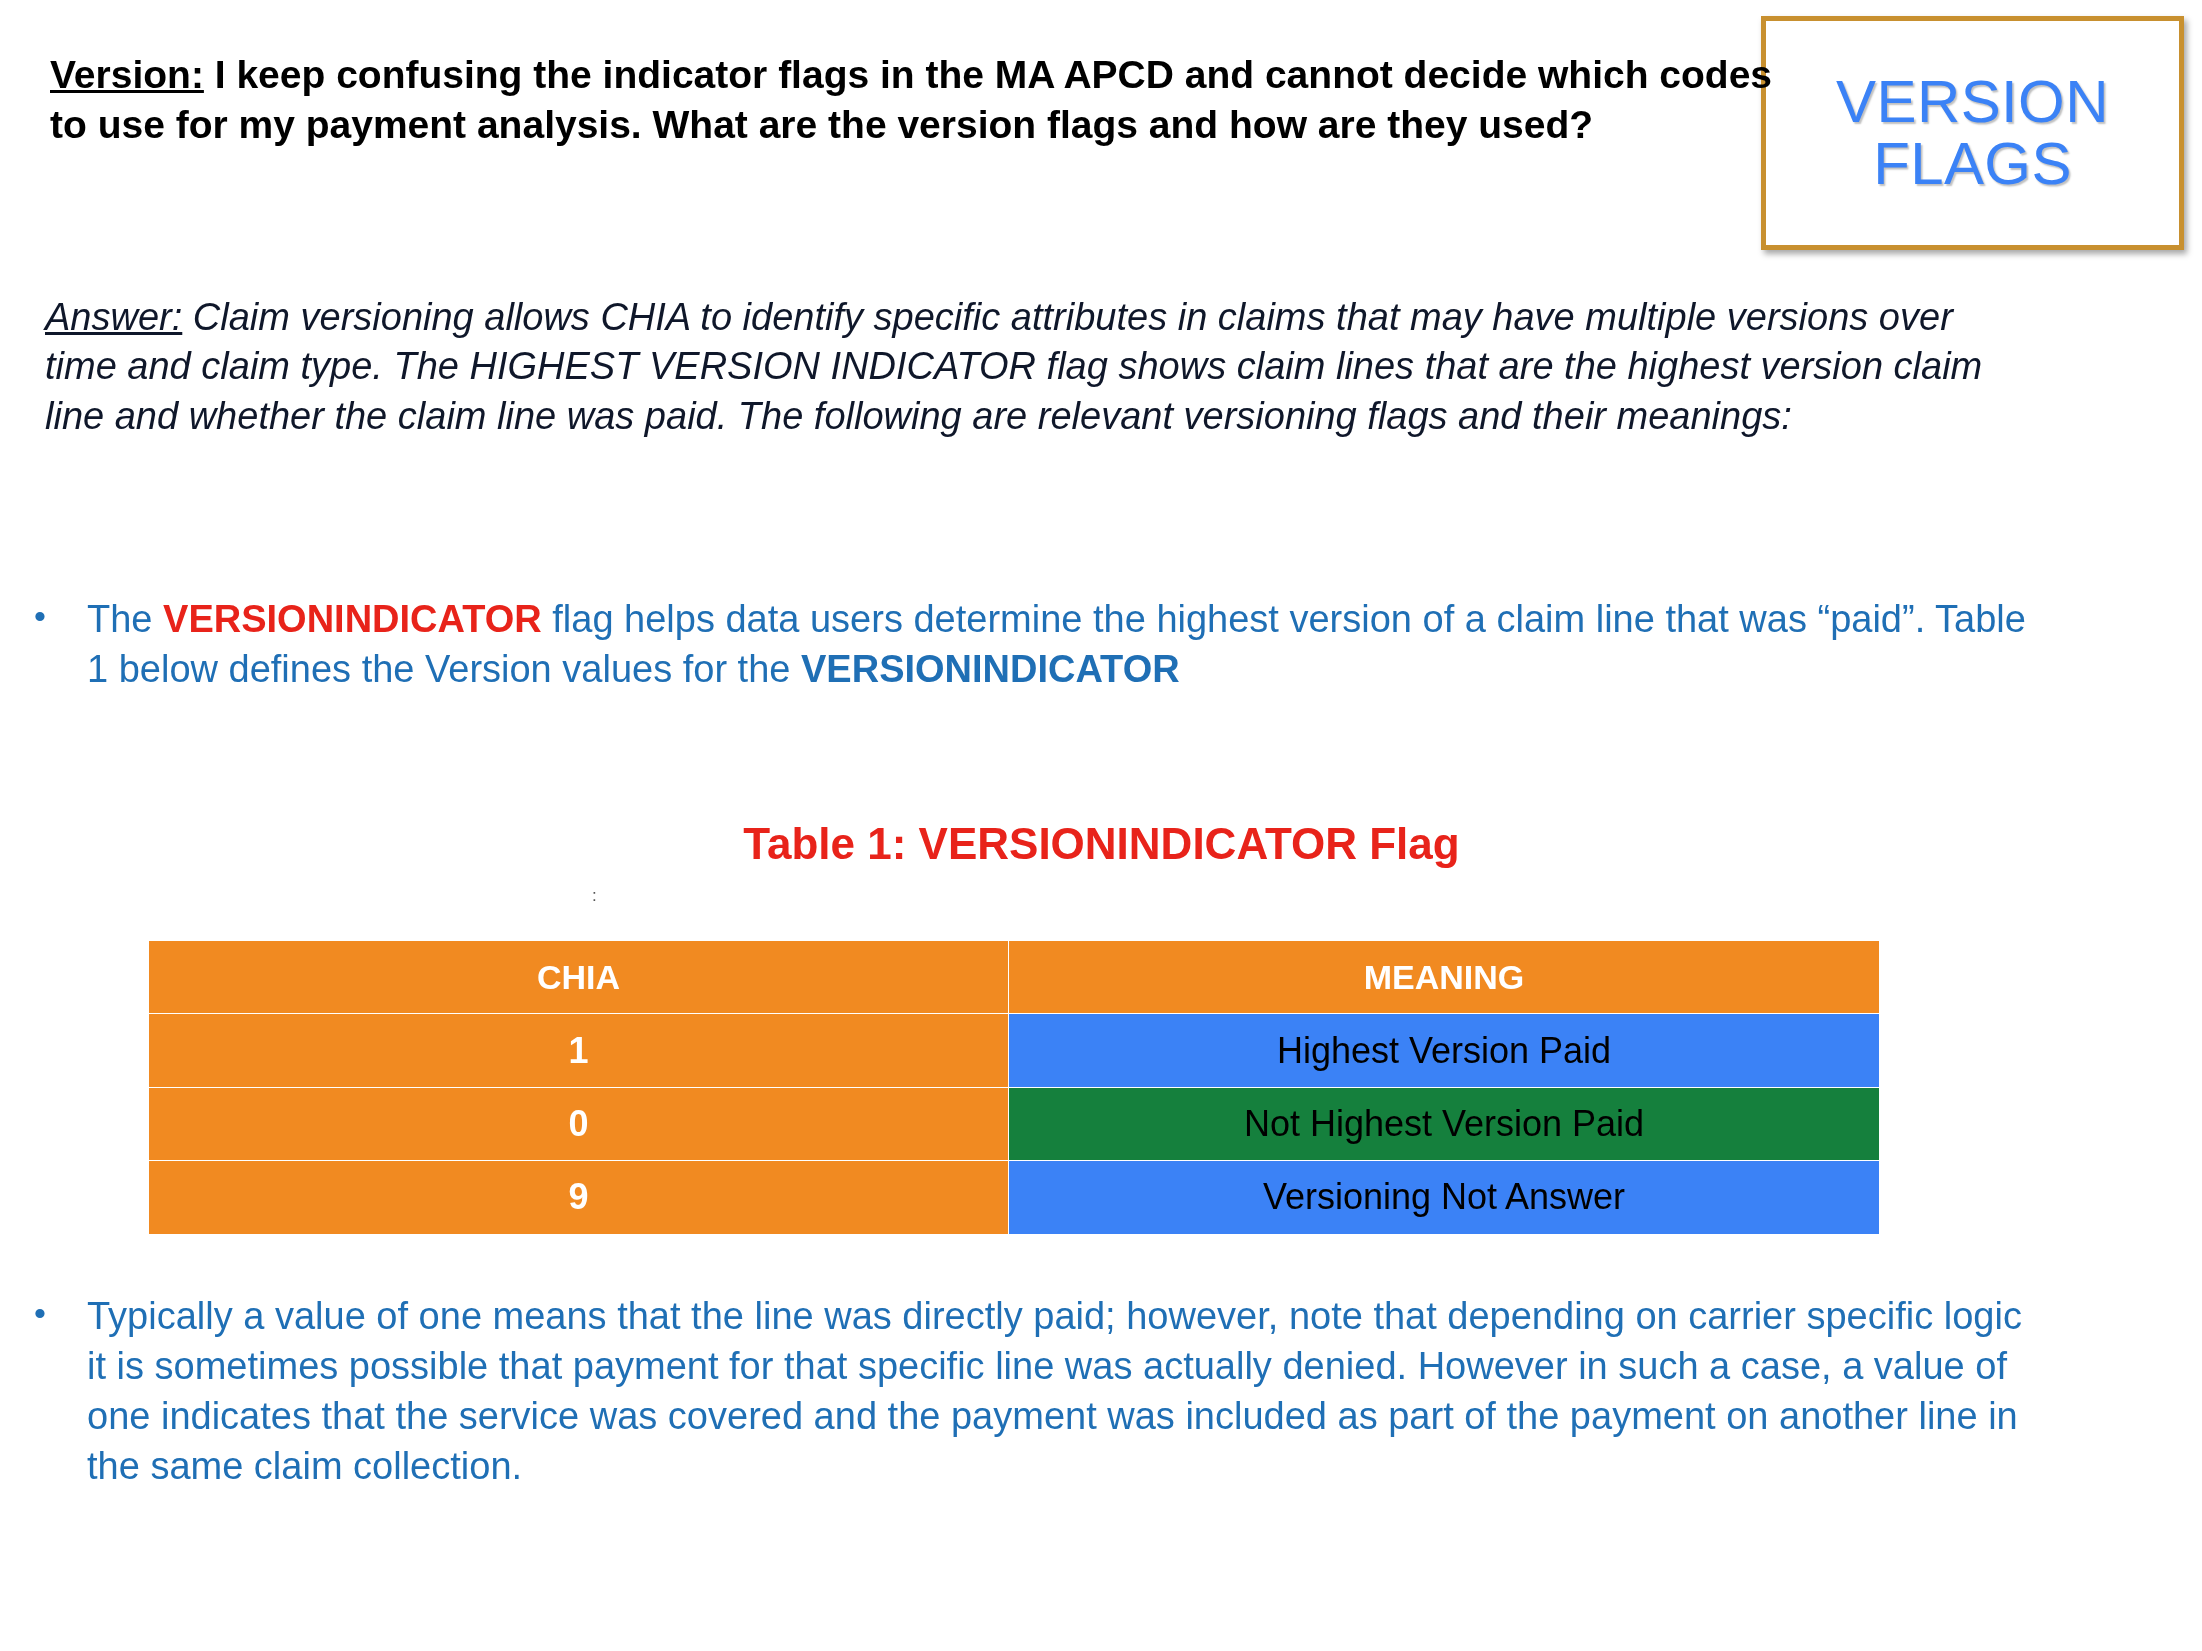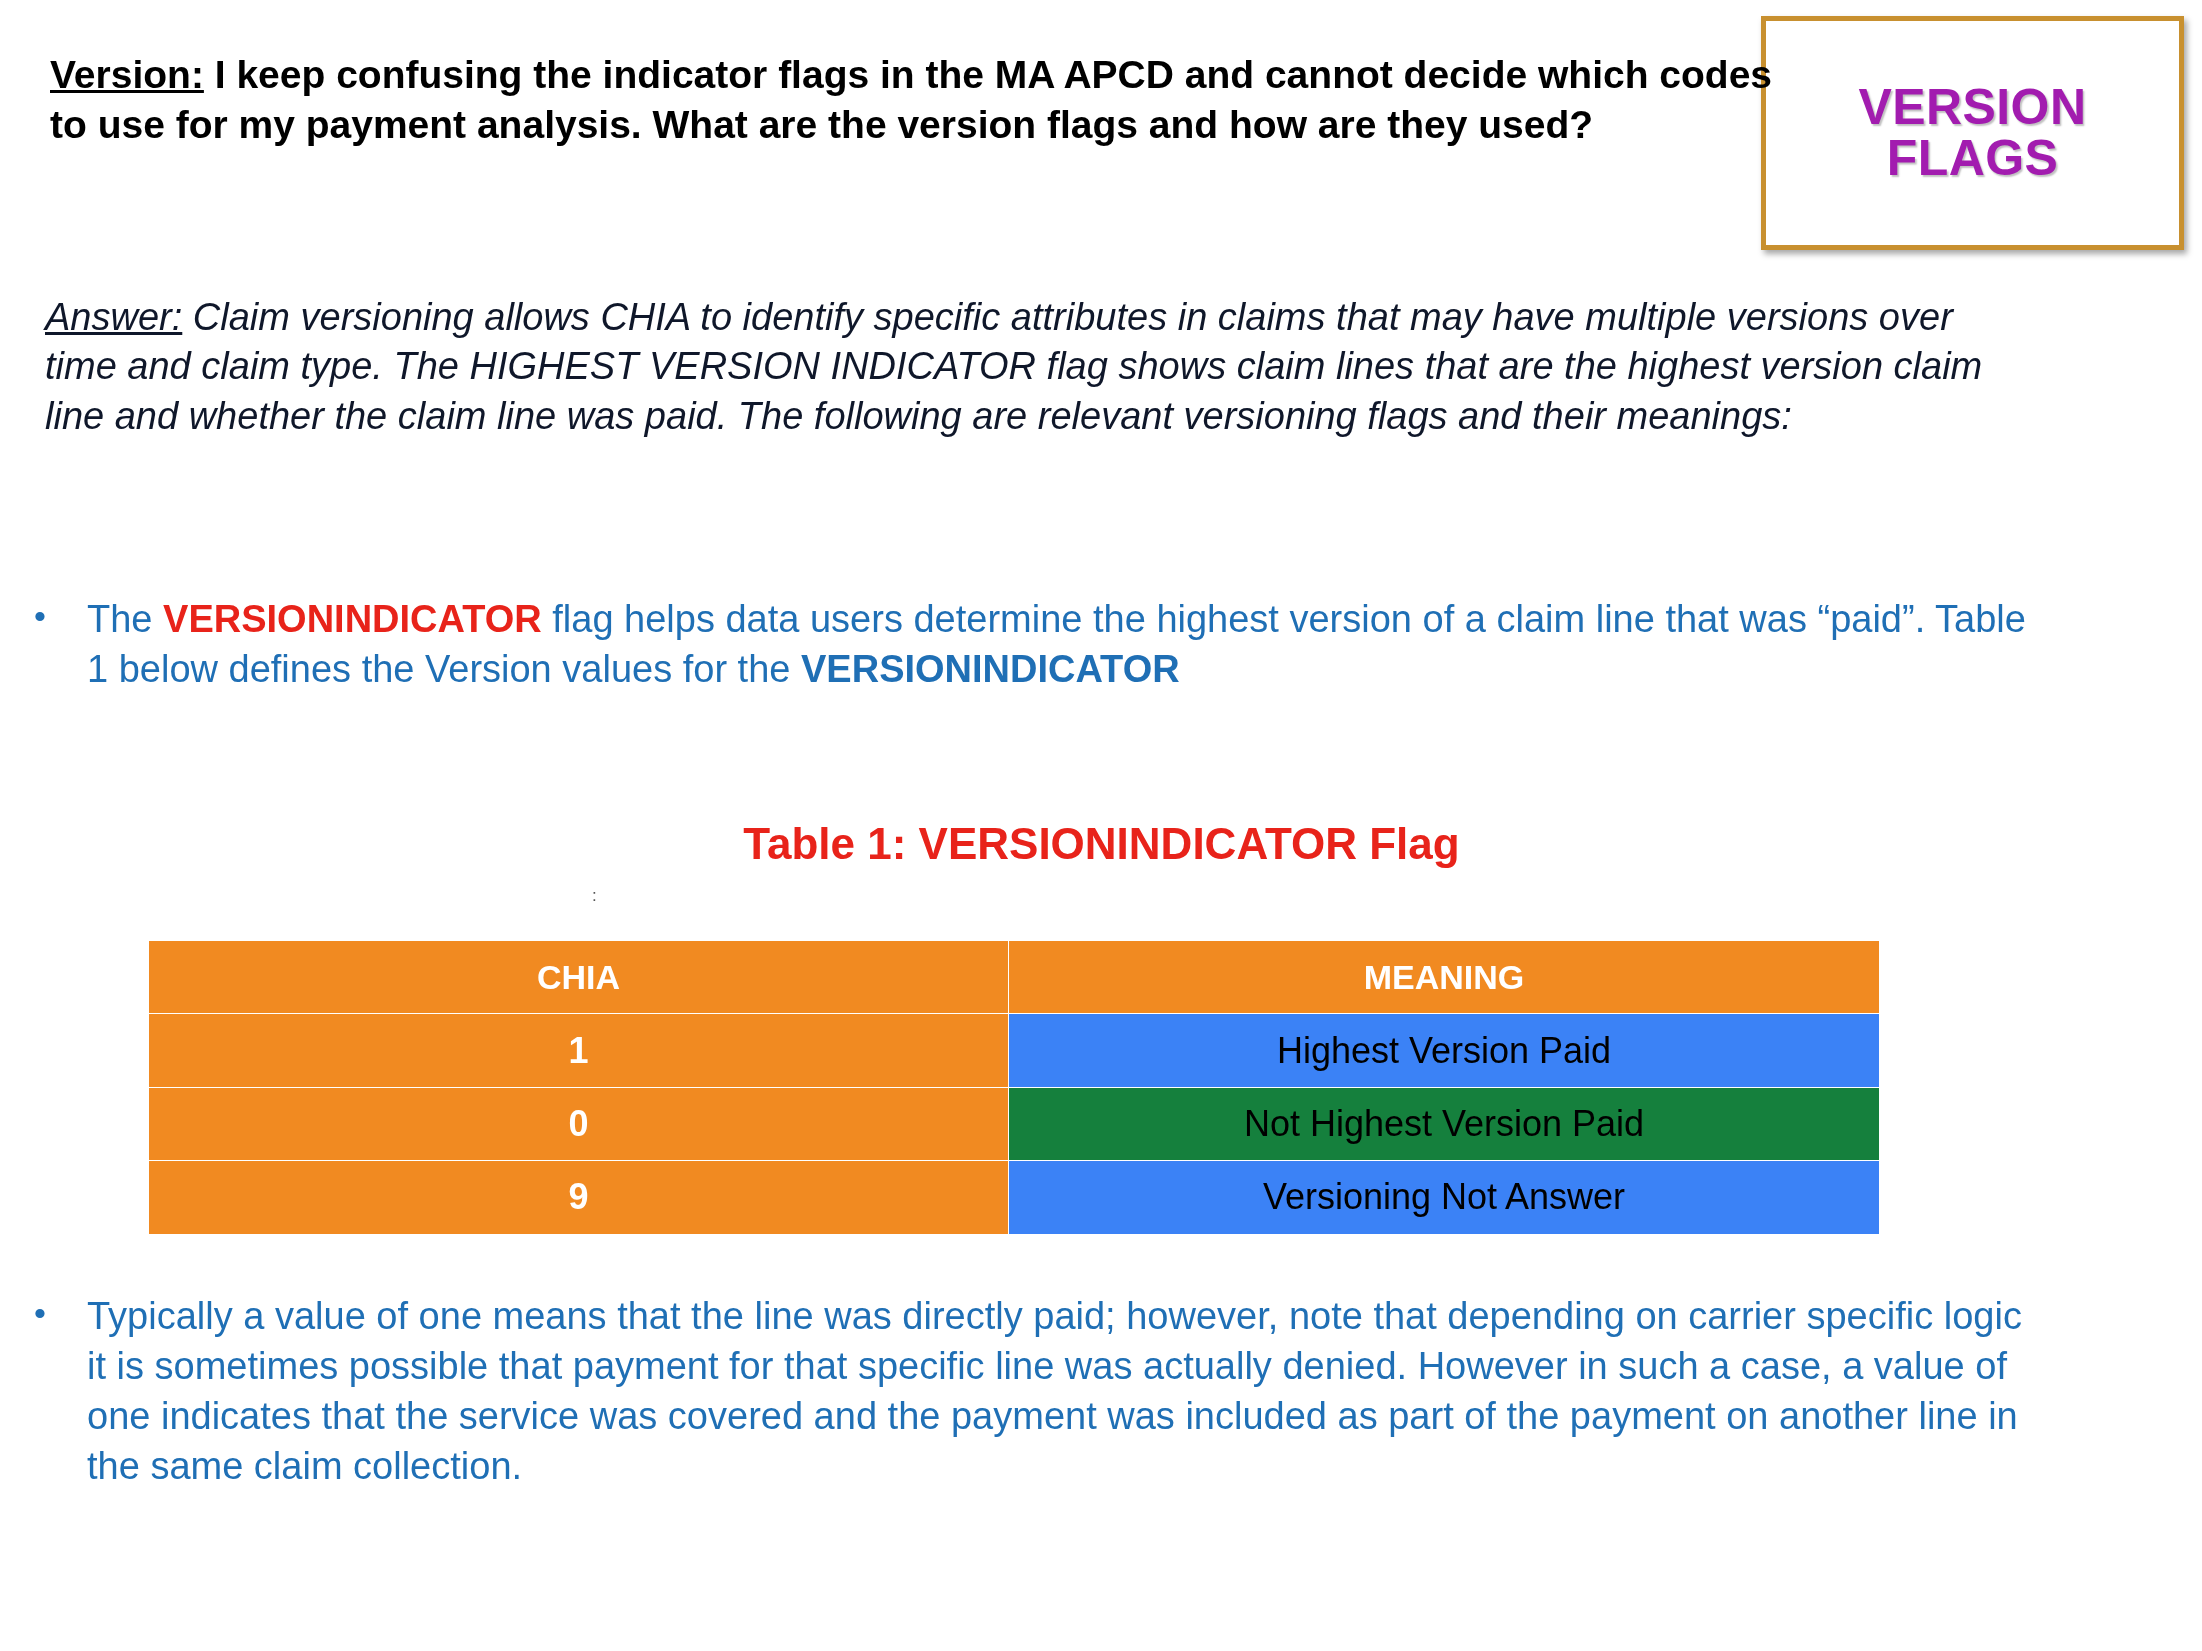--- a/index.html
+++ b/index.html
@@ -31,23 +31,23 @@
     height: 224px;
     border: 5.2px solid #c8902f;
     background: #ffffff;
     box-shadow: 3.4px 4.3px 6px rgba(0,0,0,0.35);
     display: flex;
     align-items: center;
     justify-content: center;
     text-align: center;
   }
   .badge-text {
-    color: #a21caf;
-    font-weight: bold;
-    font-size: 50px;
+    color: #3b82f6;
+    font-weight: normal;
+    font-size: 60px;
     line-height: 1.02;
     letter-spacing: 0.4px;
     text-shadow: 1.7px 1.7px 1.7px rgba(0,0,0,0.25);
   }
 
   
   .question {
     position: absolute;
     left: 50px;
     top: 50px;

